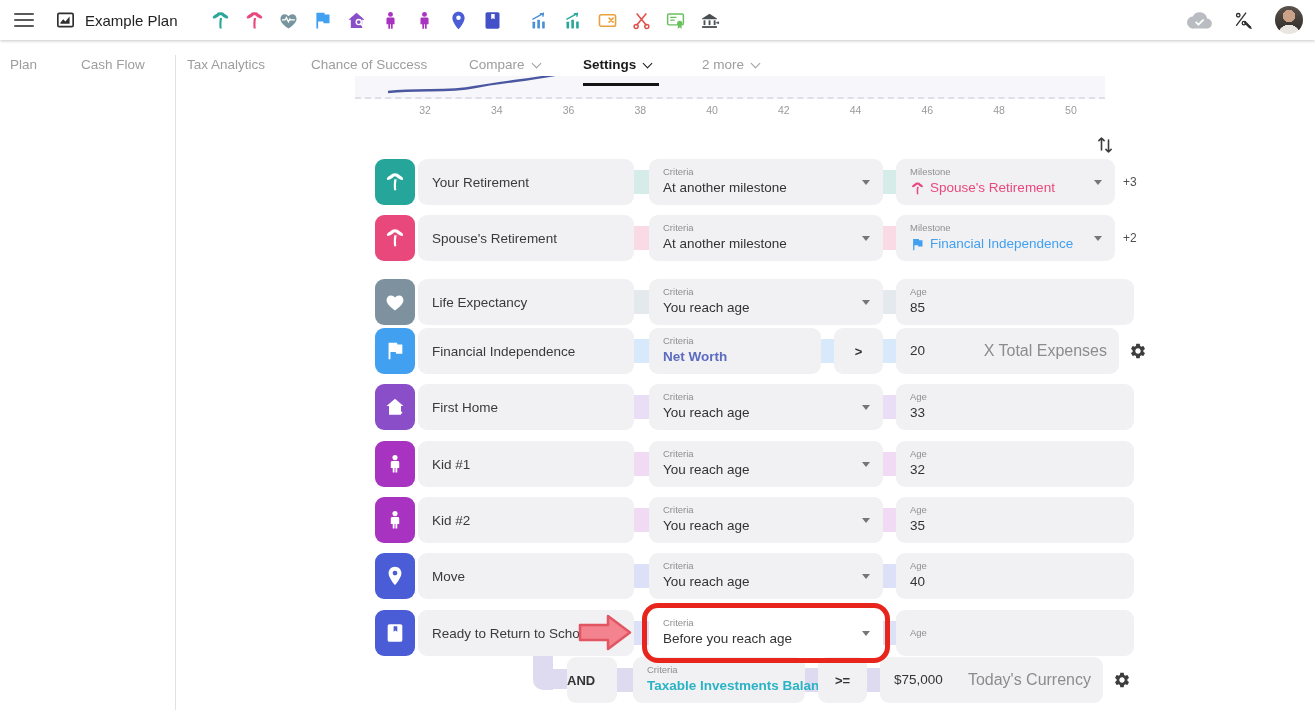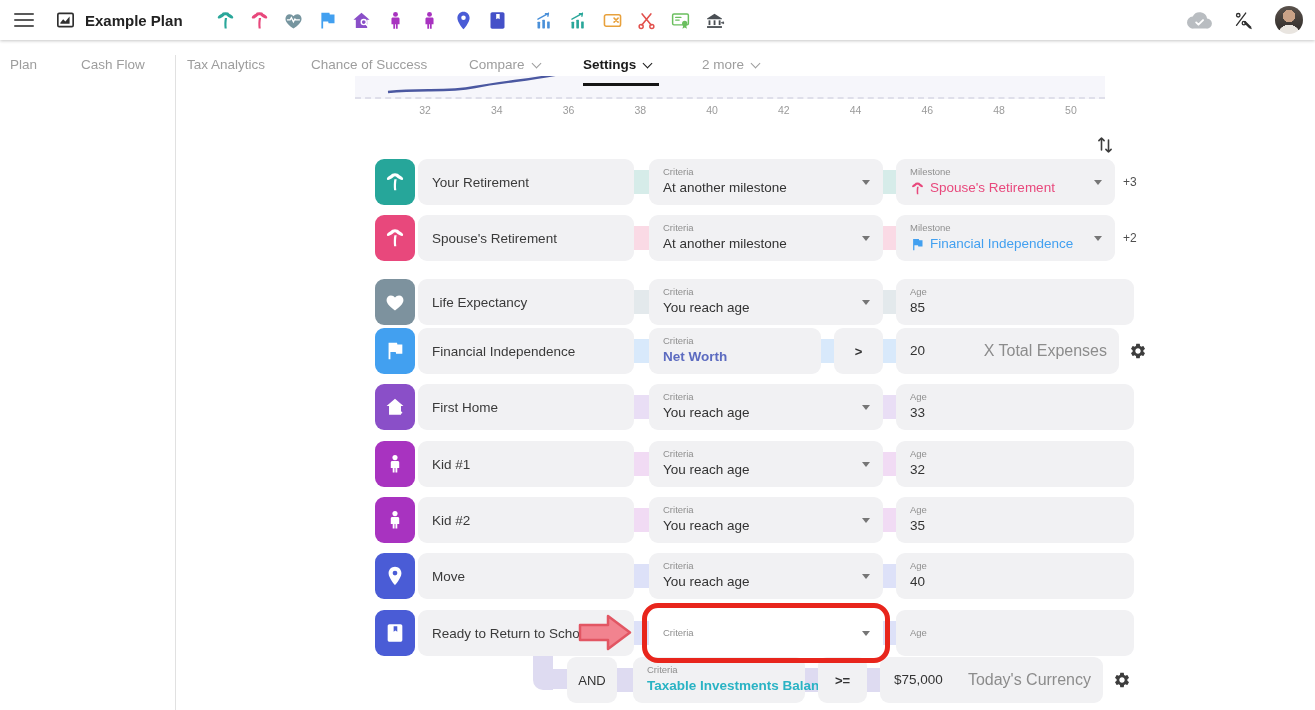--- a/index.html
+++ b/index.html
@@ -4,21 +4,21 @@
 <style>
   html,body{margin:0;padding:0;background:#fff}
   .screen{position:relative;width:1315px;height:710px;overflow:hidden;background:#fff;
           font-family:"Liberation Sans",sans-serif;color:#333}
   
   .topbar{position:absolute;left:0;top:0;width:1315px;height:40px;background:#fff;
           box-shadow:0 1px 3px rgba(0,0,0,.22);display:flex;align-items:center;z-index:20}
   .hamb{width:20px;height:14px;margin-left:14px;display:flex;flex-direction:column;justify-content:space-between;cursor:pointer}
   .hamb i{display:block;height:2px;background:#5a5a5a;border-radius:1px}
   .logo{width:21px;height:20px;margin-left:21px;color:#2e2e2e}
-  .title{margin-left:9px;font-size:15px;font-weight:700;color:#222;white-space:nowrap}
+  .title{margin-left:9px;font-size:15px;font-weight:400;color:#222;white-space:nowrap}
   .ticons{display:flex;align-items:center;gap:13px;margin-left:32px}
   .ticons.g2{margin-left:26px}
   .tic{width:21px;height:21px;cursor:pointer}
   .tic svg{width:21px;height:21px;display:block}
   .tright{margin-left:auto;display:flex;align-items:center;gap:21px;margin-right:12px}
   .cloud{width:25px;height:25px;color:#b9bdc1}
   .editpct{width:21px;height:21px;color:#2f2f2f}
   .avatar{width:28px;height:28px;border-radius:50%;
      background:radial-gradient(circle at 50% 36%, #c9a287 0 27%, rgba(0,0,0,0) 28%),
                 radial-gradient(circle at 50% 108%, #e9e5e0 0 34%, rgba(0,0,0,0) 35%),
@@ -55,21 +55,21 @@
   .val.link{font-weight:700}
   .val.mil{display:flex;align-items:center;gap:5px}
   .mi{width:15px;height:15px;flex:none}
   .dd{position:absolute;right:13px;top:50%;margin-top:-2px;width:0;height:0;
       border-left:4.5px solid transparent;border-right:4.5px solid transparent;border-top:5px solid #767676}
   .vmile{width:219px}
   .vage{width:238px}
   .vop{width:223px}
   .unit{position:absolute;right:12px;top:50%;transform:translateY(-50%);font-size:16px;color:#8c8c8c;white-space:nowrap}
   .op{width:49px;align-items:center;padding:0;font-weight:700;font-size:13px;color:#333}
-  .andchip{width:50px;align-items:center;padding:0;font-weight:400;font-size:13px;color:#333}
+  .andchip{width:50px;align-items:flex-start;padding:0;font-weight:700;font-size:13px;color:#333}
   .extra{margin-left:8px;font-size:12px;color:#4f4f4f}
   .gear{width:18px;height:18px;margin-left:10px;color:#3d3d3d;cursor:pointer}
   .hl{outline:5px solid #e8251c;outline-offset:2px;background:#fff;z-index:4}
   .redarrow{position:absolute;left:578px;top:613px;width:54px;height:40px;z-index:6}
   .elbow{position:absolute;background:#dedbf1;z-index:0}
   .e1{left:533px;top:646px;width:20px;height:44px;border-bottom-left-radius:10px}
   .e2{left:544px;top:669px;width:24px;height:20px}
 </style>
 </head>
 <body>
@@ -495,20 +495,21 @@
         <svg>
           <use href="#sym-book"></use>
         </svg>
       </div>
     <div class="chip name">
         <span>Ready to Return to School</span>
       </div>
     <div class="conn c15" style="background-color: rgb(221, 225, 248);"></div>
     <div class="chip crit hl">
       <span class="lab">Criteria</span>
+      <span class="val">Before you reach age</span>
       <span class="dd"></span>
     </div>
     <div class="conn c13" style="background-color: rgb(221, 225, 248);"></div>
     <div class="chip vage">
       <span class="lab">Age</span>
     </div>
   </div>
 
   <svg class="redarrow" viewBox="0 0 54 40">
     <polygon points="2,12 30,12 30,3 52,19.5 30,36 30,27 2,27" fill="#f2838f" stroke="#e25663" stroke-width="2.5" stroke-linejoin="round"></polygon>

